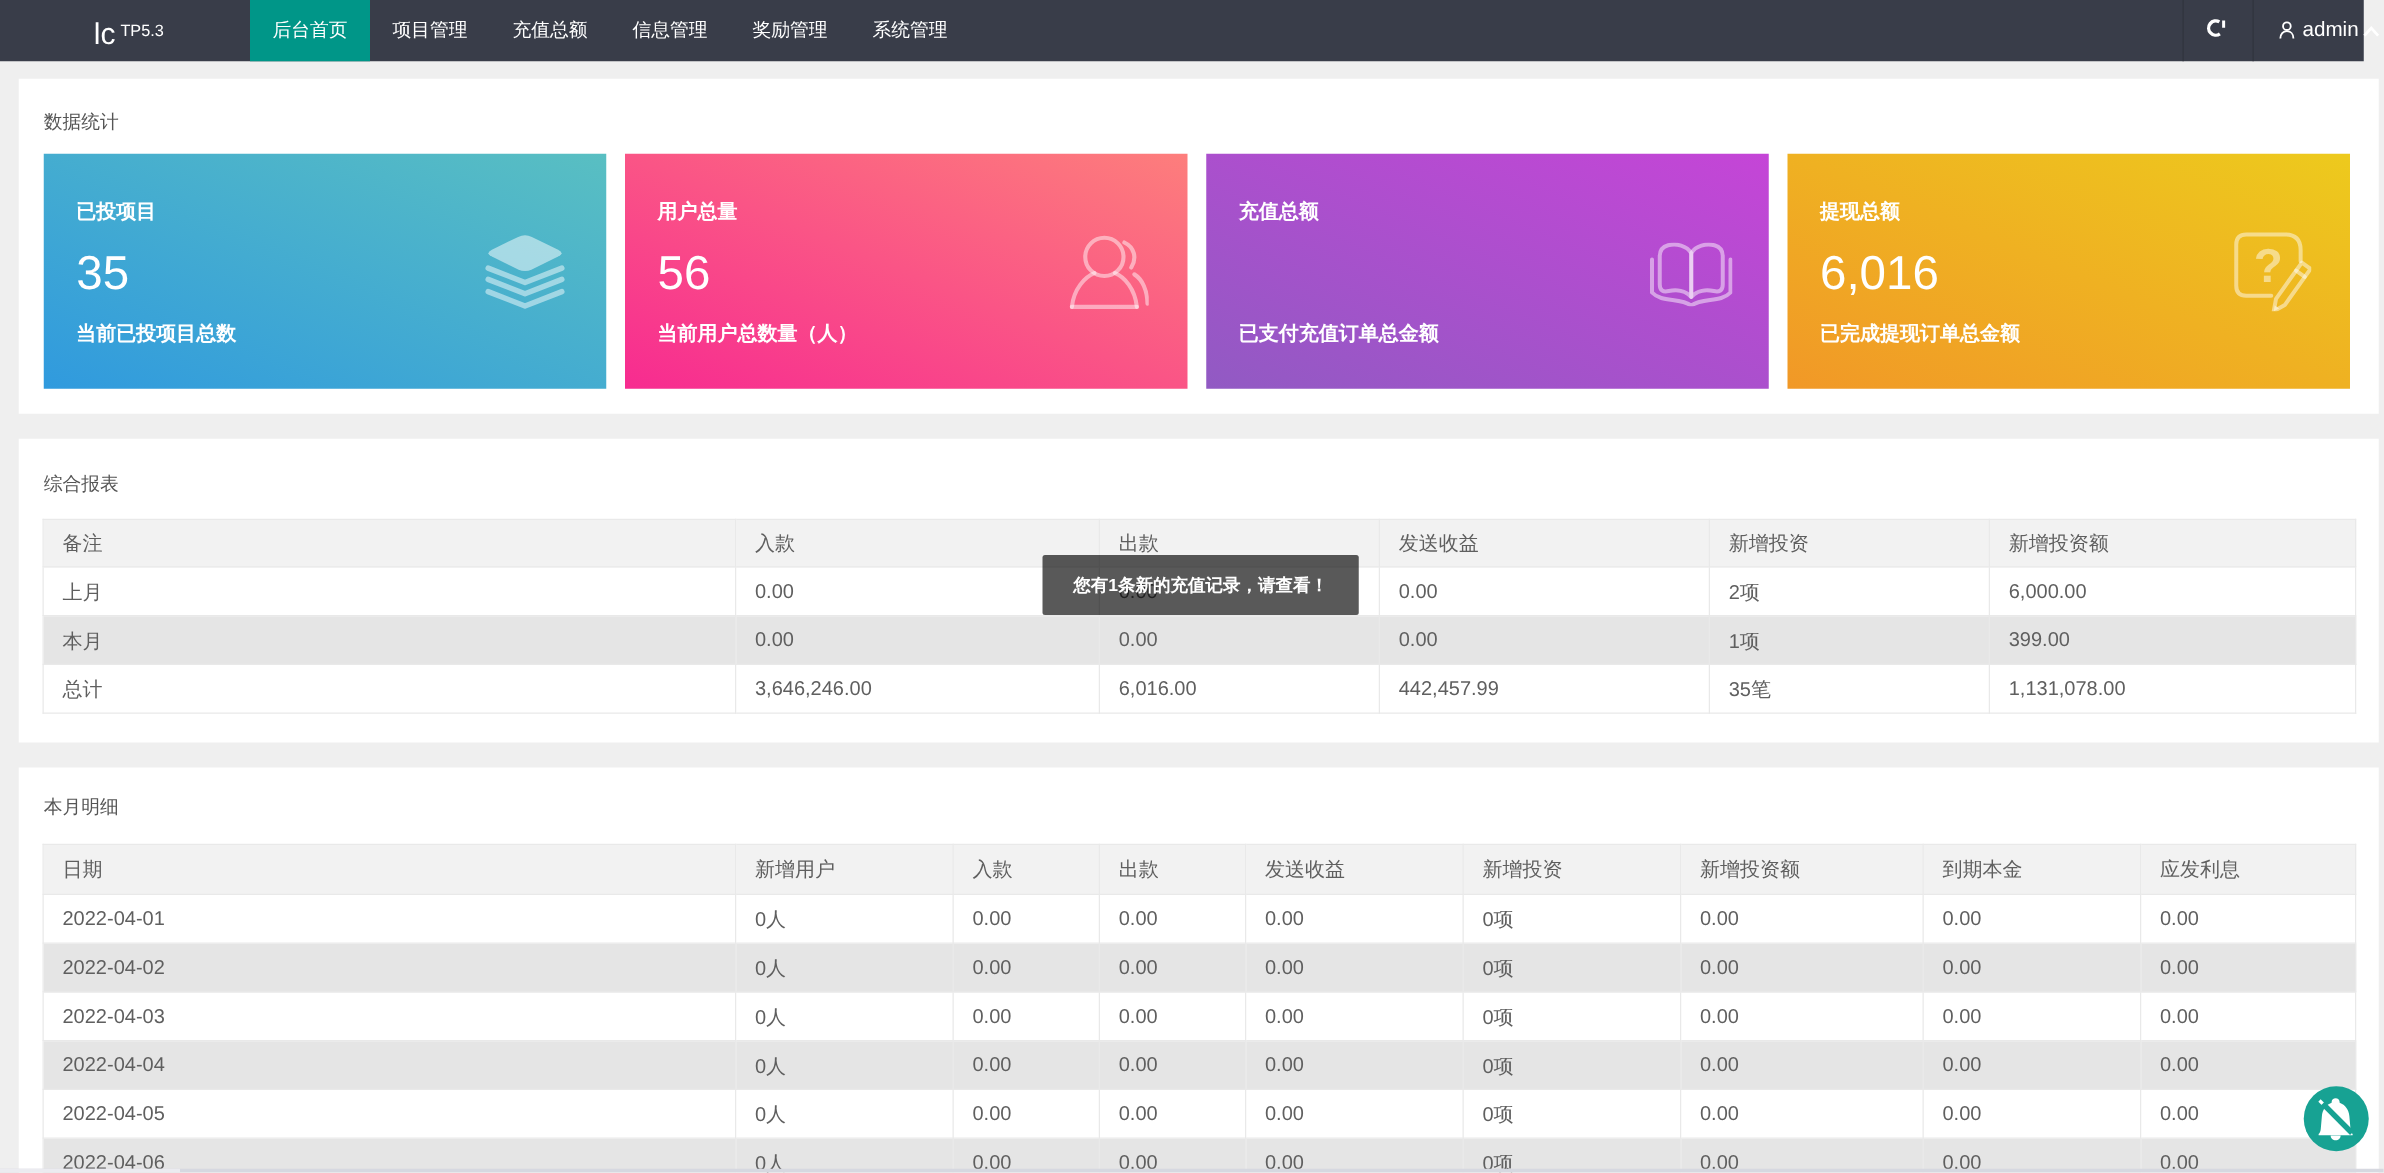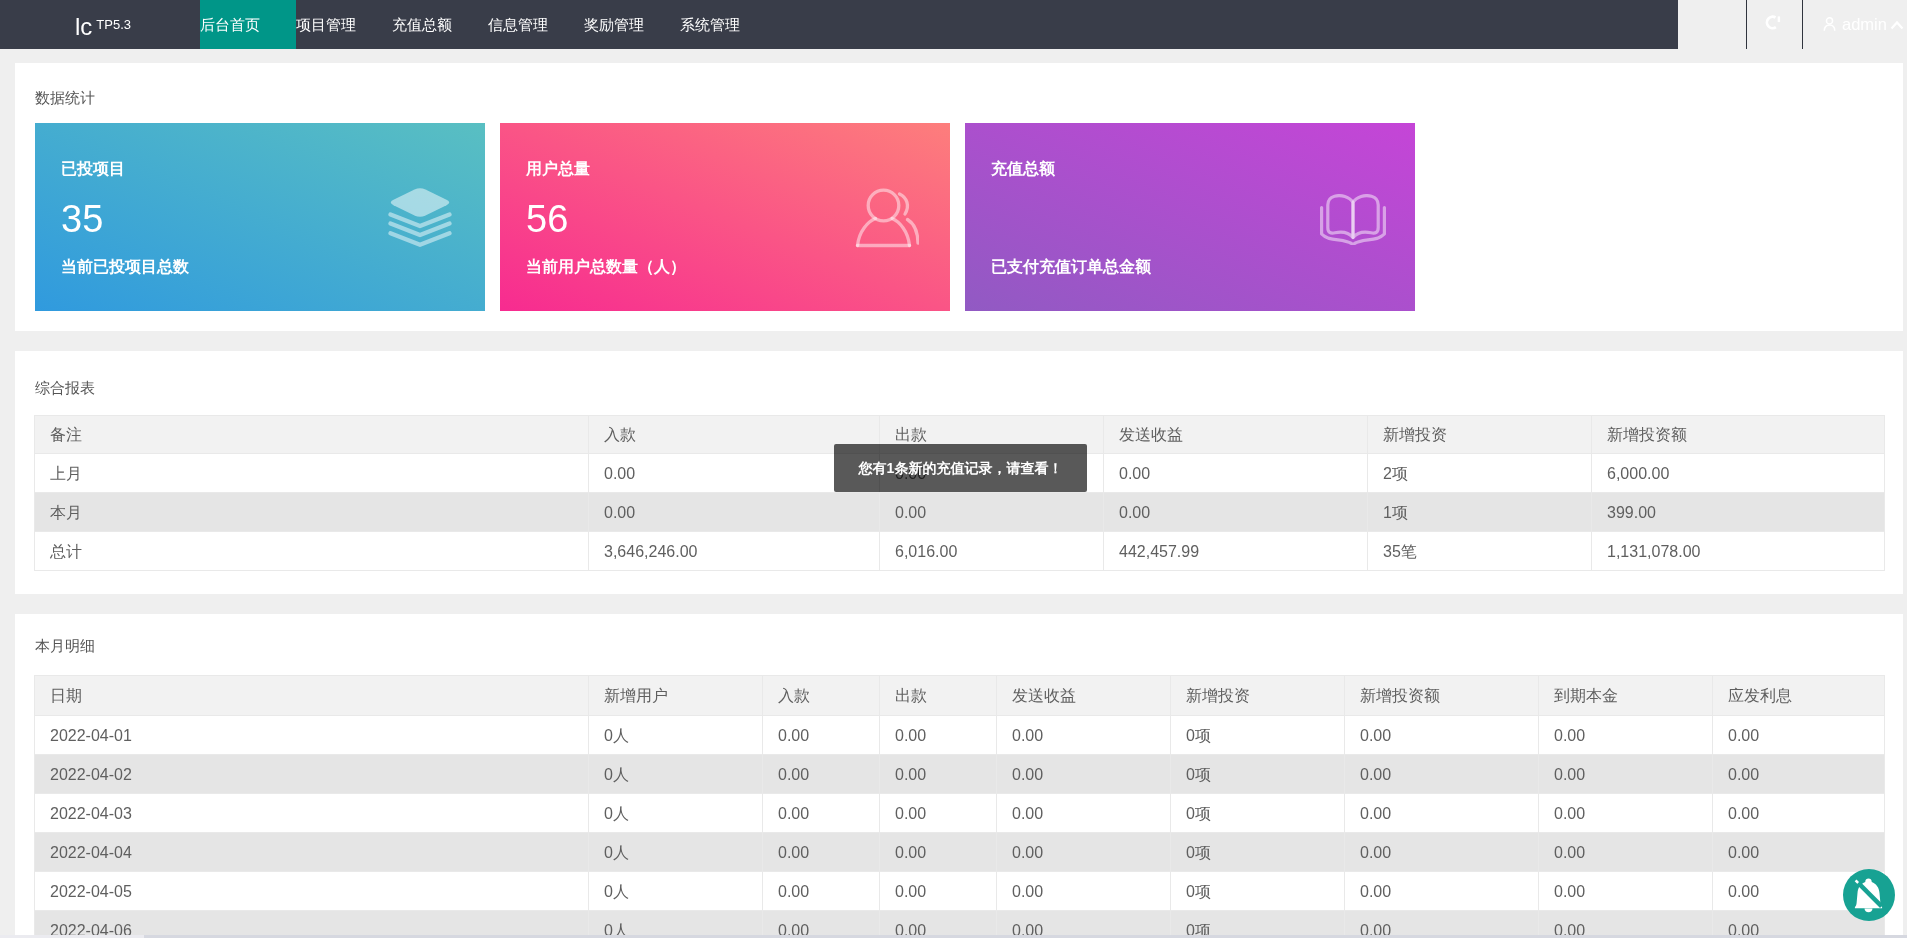--- a/index.html
+++ b/index.html
@@ -1,23 +1,23 @@
 <!DOCTYPE html>
 <html><head>
 <meta charset="utf-8">
 <style>
 *{margin:0;padding:0;box-sizing:border-box}
 html,body{width:1907px;height:938px;overflow:hidden}
 body{background:#efefef;font-family:"Liberation Sans",sans-serif;position:relative}
 
-.hd{position:absolute;left:0;top:0;width:1678px;height:49px;background:#393d49}
+.hd{position:absolute;left:0;top:0;width:1891px;height:49px;background:#393d49}
 .logo{position:absolute;left:75px;top:0;height:49px;line-height:49px;color:#fff;font-size:24px}
 .logo sup{font-size:13px;vertical-align:6px;margin-left:4px}
 .nav{position:absolute;left:200px;top:0;height:49px}
-.nav a{display:block;float:left;width:96px;height:49px;line-height:49px;color:#fff;font-size:15px;text-decoration:none}
+.nav a{display:block;float:left;width:96px;height:49px;line-height:49px;text-align:center;color:#fff;font-size:15px;text-decoration:none}
 .nav a.on{background:#009688}
 .hsep{position:absolute;top:0;width:1px;height:49px;background:#30343e}
 .hr-refresh{position:absolute;left:1765px;top:15px}
 .admin{position:absolute;left:1842px;top:0;height:49px;line-height:49px;color:#fff;font-size:16.5px}
 
 .panel{position:absolute;left:15px;width:1888px;background:#fff}
 .ptitle{position:absolute;left:20px;top:27px;font-size:15px;line-height:15px;color:#555}
 
 .card{position:absolute;top:60px;width:450px;height:188px;color:#fff}
 .card .t1{position:absolute;left:26px;top:36px;font-size:16px;font-weight:bold}
@@ -96,20 +96,34 @@
       <path d="M52.5 32.5 C59 36.5 62.8 45.5 63 56"></path>
     </svg>
   </div>
   <div class="card c3">
     <div class="t1">充值总额</div>
       <div class="t2">已支付充值订单总金额</div>
     <svg class="ico" style="top:71px;right:29px" width="66" height="51" viewBox="0 0 66 51" fill="none" stroke="rgba(255,255,255,.48)" stroke-width="3.2" stroke-linecap="round" stroke-linejoin="round">
       <path d="M33 43.5 L33 8.5 C29.5 2.5 21 .5 14.5 2.2 C9.3 3.6 7.8 7 7.8 11 L7.8 33.5 C7.8 38.5 10.5 39.8 15 38.8 C21 37.5 28.5 38.3 33 43.5 Z"></path>
       <path d="M33 43.5 L33 8.5 C36.5 2.5 45 .5 51.5 2.2 C56.7 3.6 58.2 7 58.2 11 L58.2 33.5 C58.2 38.5 55.5 39.8 51 38.8 C45 37.5 37.5 38.3 33 43.5 Z"></path>
       <path d="M1.6 13.5 L1.6 40 C9.5 48.5 24 43.5 33 50.5 C42 43.5 56.5 48.5 64.4 40 L64.4 13.5"></path>
+    </svg>
+  </div>
+  <div class="card c4">
+    <div class="t1">提现总额</div>
+      <div class="num">6,016</div>
+      <div class="t2">已完成提现订单总金额</div>
+    <svg class="ico" style="top:62px;right:31px" width="62" height="64" viewBox="0 0 62 64" fill="none" stroke="rgba(255,255,255,.48)" stroke-width="3.2" stroke-linecap="round" stroke-linejoin="round">
+      <path d="M53.5 24 V15 Q53.5 2.5 41 2.5 L10 2.5 Q2 2.5 2 10.5 L2 43.5 Q2 51.5 10 51.5 L30 51.5"></path>
+      <text x="16" y="40.5" font-size="38" font-weight="bold" fill="rgba(255,255,255,.48)" stroke="none" font-family="Liberation Sans">?</text>
+      <g transform="rotate(35.5 45 45.75)">
+        <path d="M40.7 23.4 H49.3 V59 L45 68.1 L40.7 59 Z"></path>
+        <path d="M40.7 31.4 H49.3"></path>
+        <path d="M42.8 63.8 L45 68.1 L47.2 63.8 Z" fill="rgba(255,255,255,.48)" stroke="none"></path>
+      </g>
     </svg>
   </div>
 </div>
 
 <div class="panel" style="top:351px;height:243px">
   <div class="ptitle" style="top:29px">综合报表</div>
   <table style="margin-top:64px">
     <colgroup>
         <col style="width:554px">
         <col style="width:291px">

